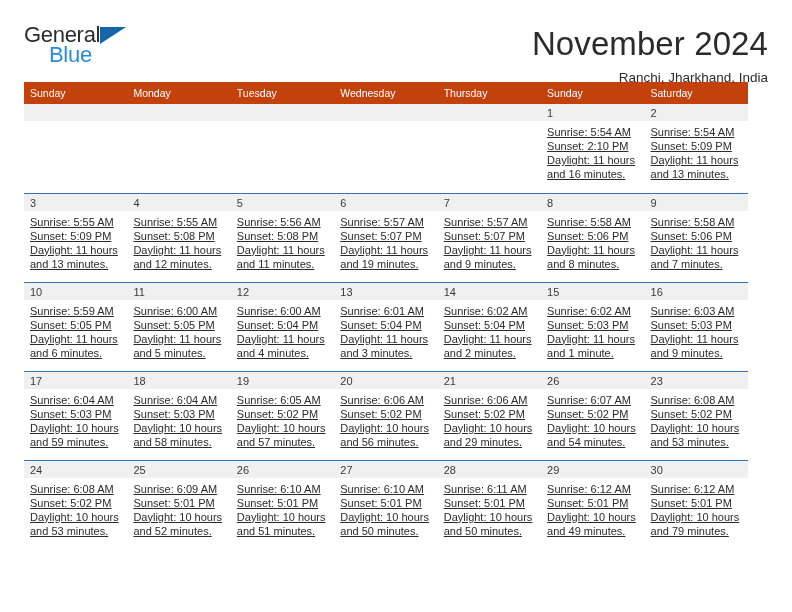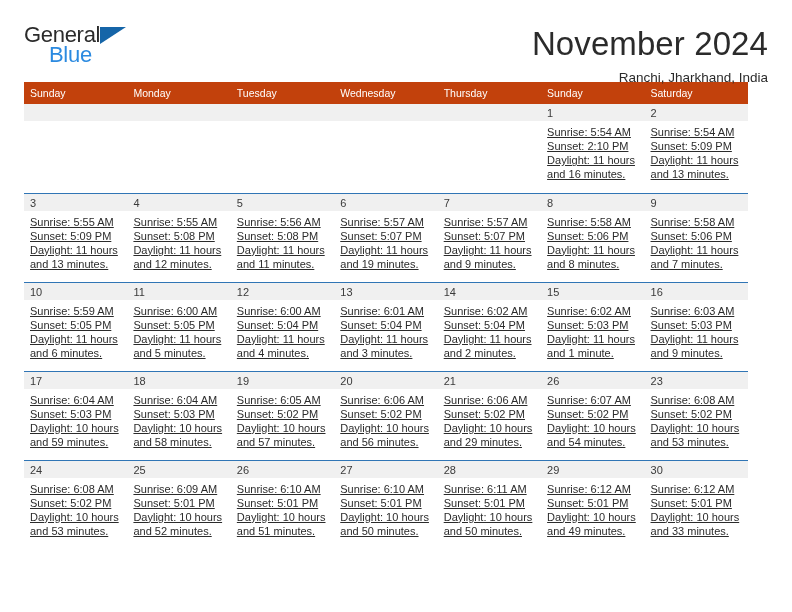--- a/index.html
+++ b/index.html
@@ -478,20 +478,20 @@
               <div>Daylight: 10 hours</div>
               <div>and 49 minutes.</div>
             </div>
           </td>
           <td>
             <div class="daynum-band">30</div>
             <div class="cell-body">
               <div>Sunrise: 6:12 AM</div>
               <div>Sunset: 5:01 PM</div>
               <div>Daylight: 10 hours</div>
-              <div>and 33 minutes.</div>
+              <div>and 79 minutes.</div>
             </div>
           </td>
         </tr>
       </tbody>
   </table>
 
 </div>
 
 </body></html>

